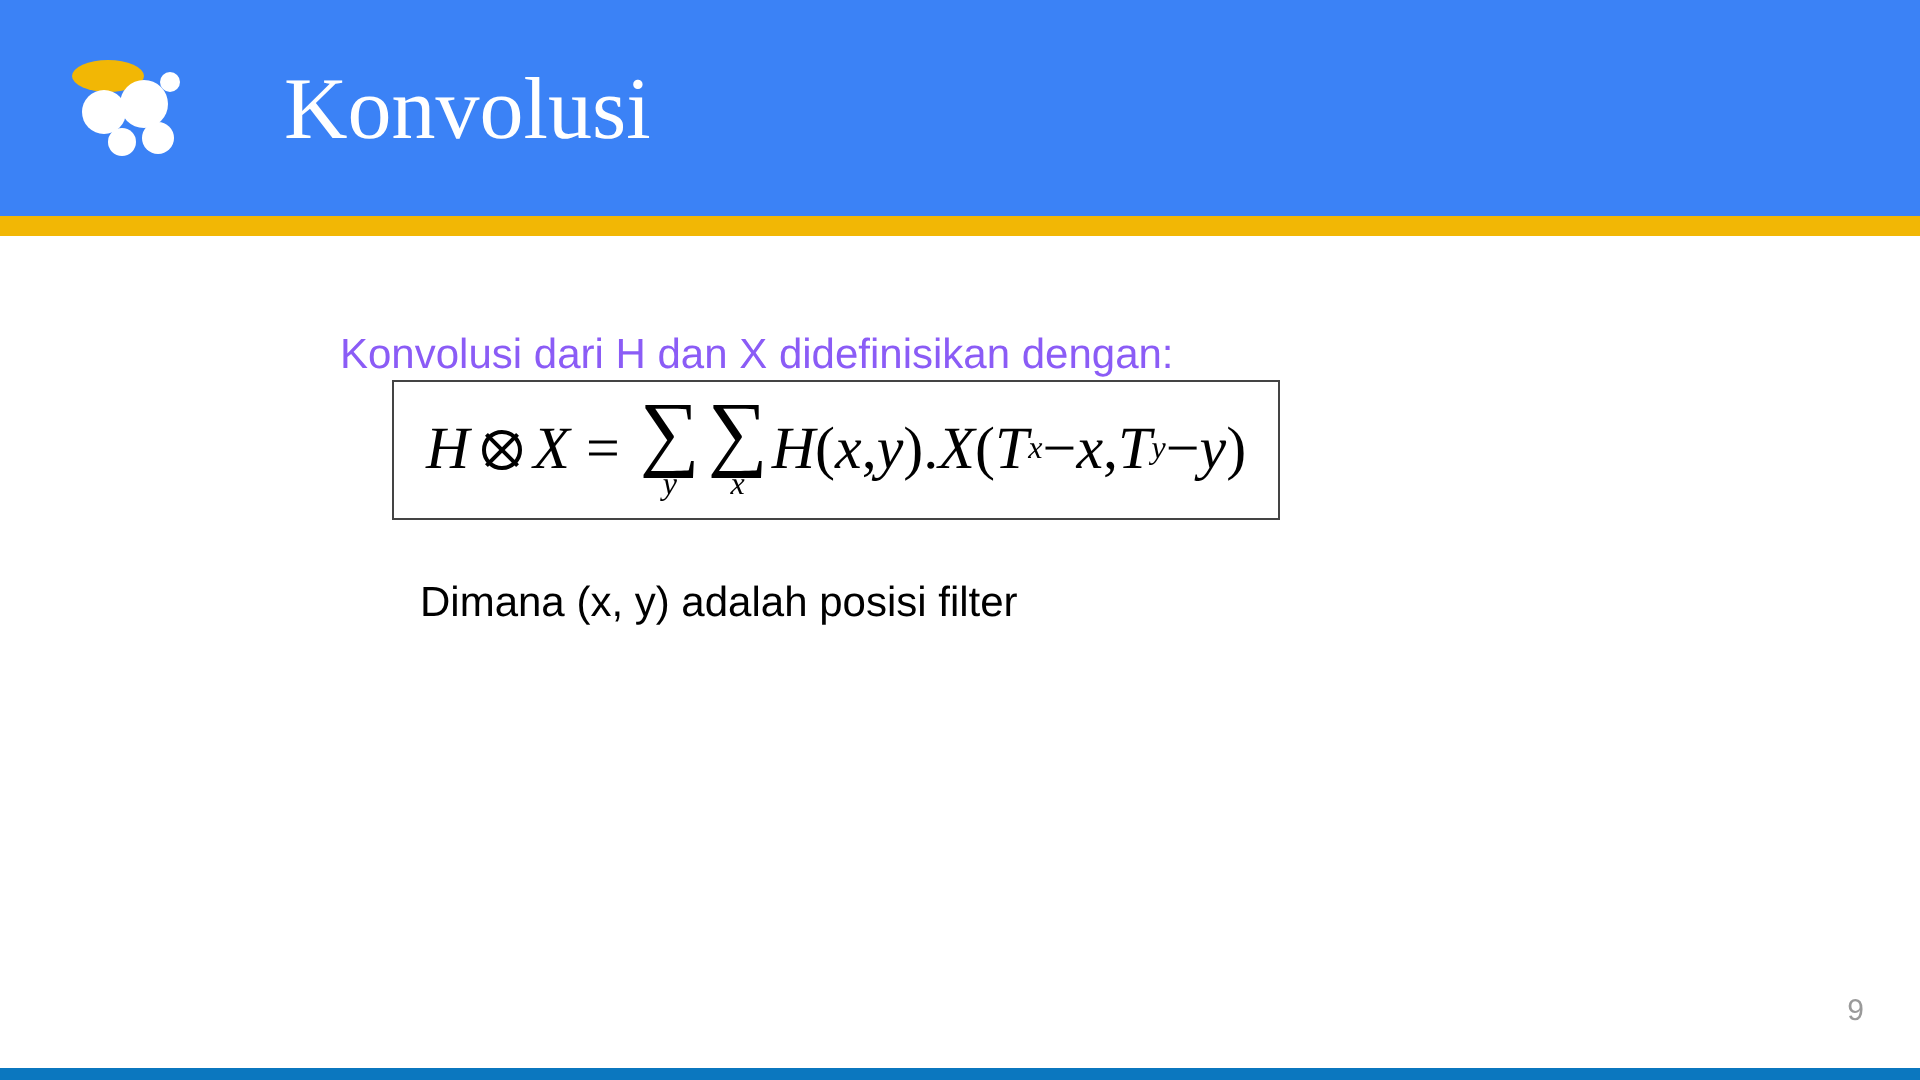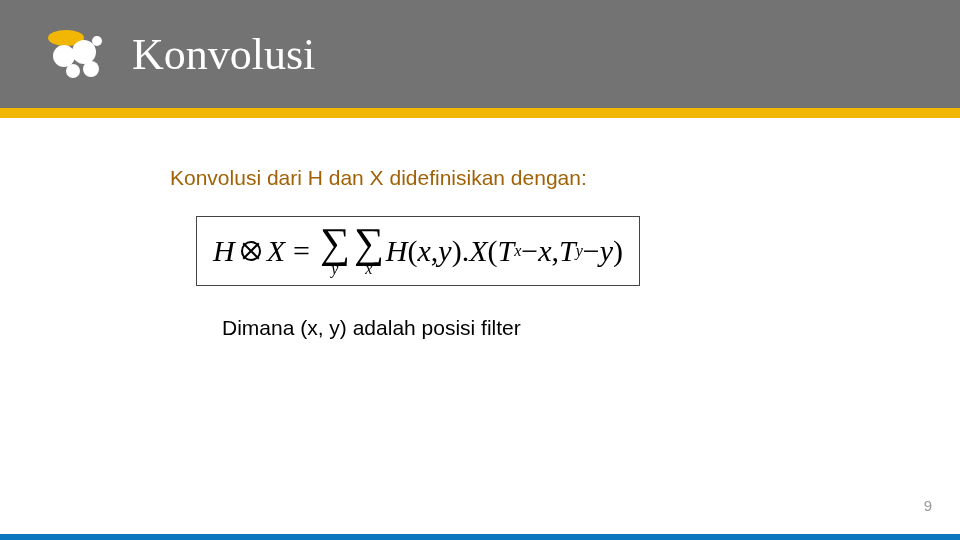--- a/index.html
+++ b/index.html
@@ -1,23 +1,24 @@
 <!DOCTYPE html>
 <html><head>
 <meta charset="utf-8">
 <style>
   * { margin: 0; padding: 0; box-sizing: border-box; }
   html, body { width: 960px; height: 540px; font-family: Arial, Helvetica, sans-serif; background: #fff; overflow: hidden; }
 
   .header {
-    background: #737373;
+    background: #3b82f6;
     height: 108px;
     display: flex;
     align-items: center;
-    padding-left: 44px;
+    padding-left: 32px;
+    gap: 22px;
   }
   .logo {
     width: 64px;
     height: 64px;
     position: relative;
     flex: 0 0 64px;
     margin-right: 24px;
   }
   .title {
     color: #fff;
@@ -28,22 +29,21 @@
   .gold-bar {
     height: 10px;
     background: #f2b705;
   }
 
   .content {
     padding: 48px 40px 0 170px;
   }
   .intro {
     font-size: 21px;
-    color: #a16207;
-    margin-bottom: 26px;
+    color: #8b5cf6;
   }
 
   .formula-box {
     border: 1px solid #444;
     display: inline-block;
     padding: 8px 16px 8px 16px;
     margin-left: 26px;
     margin-bottom: 28px;
   }
   .formula {
@@ -77,21 +77,21 @@
     position: absolute;
     background: #000;
     left: 50%; top: 50%;
   }
   .otimes::before { width: 2px; height: 22px; transform: translate(-50%,-50%) rotate(45deg); }
   .otimes::after  { width: 2px; height: 22px; transform: translate(-50%,-50%) rotate(-45deg); }
 
   .expl {
     font-size: 21px;
     color: #000;
-    margin-left: 52px;
+    margin-left: 40px;
     line-height: 1.35;
   }
   .expl .line2 { padding-left: 60px; display: block; }
 
   .pagenum {
     position: absolute;
     right: 28px;
     bottom: 26px;
     font-size: 15px;
     color: #9a9a9a;

